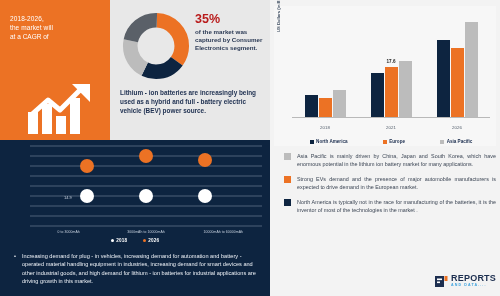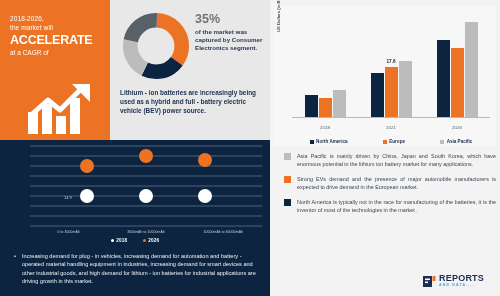--- a/index.html
+++ b/index.html
@@ -23,21 +23,21 @@
   .op-line3 { font-size:6.5px; line-height:10px; }
   .op-cagr { font-size:12px; font-weight:bold; line-height:14px; }
   .growth-icon { position:absolute; left:26px; bottom:6px; width:72px; height:52px; }
 
   .gray-panel {
     position:absolute; left:110px; top:0; width:160px; height:140px;
     background:#e8e8e8;
   }
   .donut-wrap { position:absolute; left:12px; top:12px; width:68px; height:68px; }
   .pct-block { position:absolute; left:85px; top:12px; width:70px; }
-  .pct-num { color:#737373; font-size:12.5px; font-weight:bold; line-height:14px; }
+  .pct-num { color:#b91c1c; font-size:12.5px; font-weight:bold; line-height:14px; }
   .pct-txt { color:#2b3a55; font-size:6.2px; line-height:8.2px; font-weight:bold; margin-top:2px; }
   .li-txt {
     position:absolute; left:10px; top:88px; width:140px;
     color:#1c2e4f; font-size:6.4px; line-height:9.2px; font-weight:bold;
   }
 
   .navy-panel {
     position:absolute; left:0; top:140px; width:270px; height:156px;
     background:#0d2440; color:#fff;
   }
@@ -80,37 +80,36 @@
   .x-label { flex:1; text-align:center; font-size:4.4px; color:#55606e; }
   .chart-legend { position:absolute; left:18px; right:6px; bottom:2px; display:flex; justify-content:space-around; }
   .cl-item { display:flex; align-items:center; font-size:4.6px; font-weight:bold; color:#1c2e4f; }
   .cl-swatch { width:4px; height:4px; margin-right:2.5px; }
 
   .bullets { position:absolute; left:14px; top:152px; width:212px; }
   .bullet { display:flex; margin-bottom:7px; }
   .b-swatch { width:7px; height:7px; flex:0 0 7px; margin-right:6px; margin-top:1px; }
   .b-text { font-size:5.4px; line-height:8px; color:#3c4655; text-align:justify; }
 
-  .footer-logo { position:absolute; right:16px; bottom:8px; display:flex; align-items:center; }
+  .footer-logo { position:absolute; right:4px; bottom:8px; display:flex; align-items:center; }
   .logo-mark { width:13px; height:13px; margin-right:3px; position:relative; }
   .logo-text { line-height:1; }
   .logo-main { font-size:9px; font-weight:bold; color:#1c2e4f; letter-spacing:.2px; }
   .logo-sub { font-size:3.6px; font-weight:bold; color:#3aa0dd; letter-spacing:1.1px; margin-top:1px; }
 </style>
 </head>
 <body>
 
 <div class="page">
 
   <div class="left-col">
 
     <div class="orange-panel">
       <div class="op-line1">2018-2026,</div>
       <div class="op-line1">the market will</div>
-      <div class="op-accelerate">ACCELERATE</div>
       <div class="op-line3">at a CAGR of</div>
       <svg class="growth-icon" viewBox="0 0 72 52">
         <rect x="2" y="30" width="10" height="22" fill="#ffffff"></rect>
         <rect x="16" y="22" width="10" height="30" fill="#ffffff"></rect>
         <rect x="30" y="34" width="10" height="18" fill="#ffffff"></rect>
         <rect x="44" y="16" width="10" height="36" fill="#ffffff"></rect>
         <path d="M4 34 L22 18 L34 28 L58 4" stroke="#ffffff" stroke-width="5" fill="none" stroke-linejoin="round"></path>
         <path d="M46 2 L64 2 L64 20 Z" fill="#ffffff"></path>
       </svg>
     </div>

